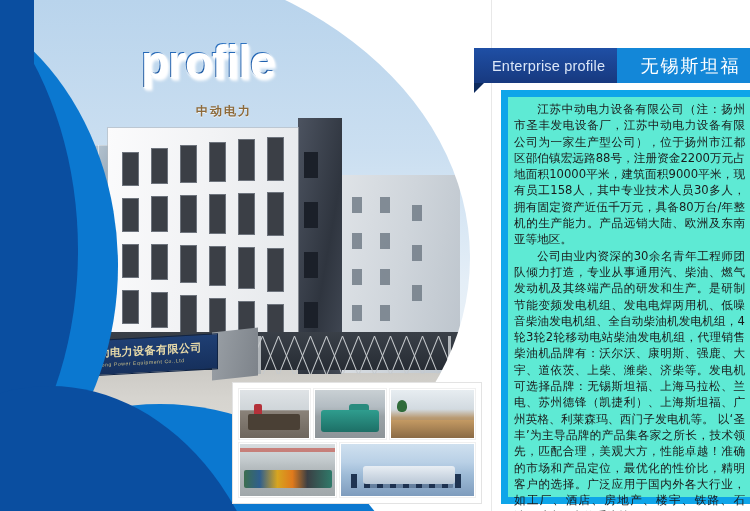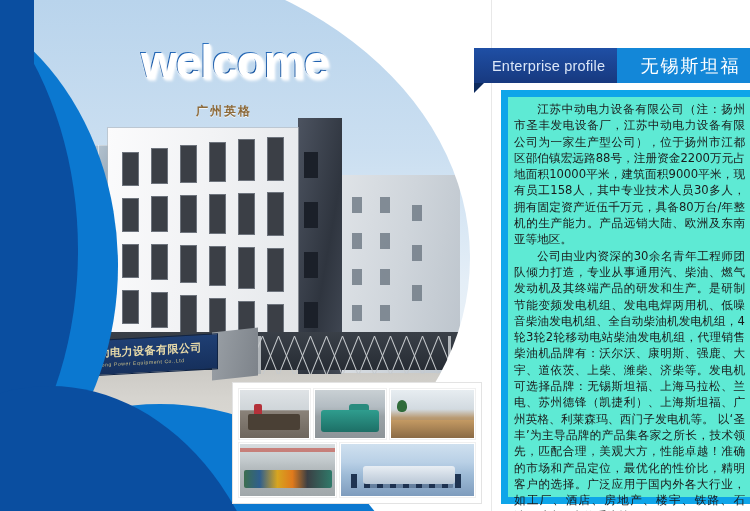--- a/index.html
+++ b/index.html
@@ -332,21 +332,21 @@
         <div class="win" style="left:130px;top:11px;height:42px"></div>
         <div class="win" style="left:130px;top:65px;height:42px"></div>
         <div class="win" style="left:130px;top:119px;height:42px"></div>
         <div class="win" style="left:130px;top:173px;height:42px"></div>
         <div class="win" style="left:159px;top:9px;height:44px"></div>
         <div class="win" style="left:159px;top:64px;height:44px"></div>
         <div class="win" style="left:159px;top:120px;height:44px"></div>
         <div class="win" style="left:159px;top:176px;height:44px"></div>
       </div>
 
-      <div class="roof-sign">广州英格</div>
+      <div class="roof-sign">中动电力</div>
 
       <div class="base"></div>
 
       <div class="sign-plinth"></div>
 
       <div class="wall-sign">
         <div class="cn">江苏中动电力设备有限公司</div>
         <div class="en">Zhongdong Power Equipment Co.,Ltd</div>
       </div>
 
@@ -380,21 +380,21 @@
       </div>
     </div>
 
     <div class="arc-white"></div>
     <div class="swoosh-mid"></div>
     <div class="swoosh-dark"></div>
     <div class="left-edge-dark"></div>
     <div class="wedge-bottom"></div>
     <div class="wedge-bottom2"></div>
 
-    <div class="welcome">welcome</div>
+    <div class="welcome">profile</div>
 
     <div class="collage">
       <div class="collage-row top">
         <div class="ph p1"></div>
         <div class="ph p2"></div>
         <div class="ph p3"></div>
       </div>
       <div class="collage-row bot">
         <div class="ph p4"></div>
         <div class="ph p5"></div>

